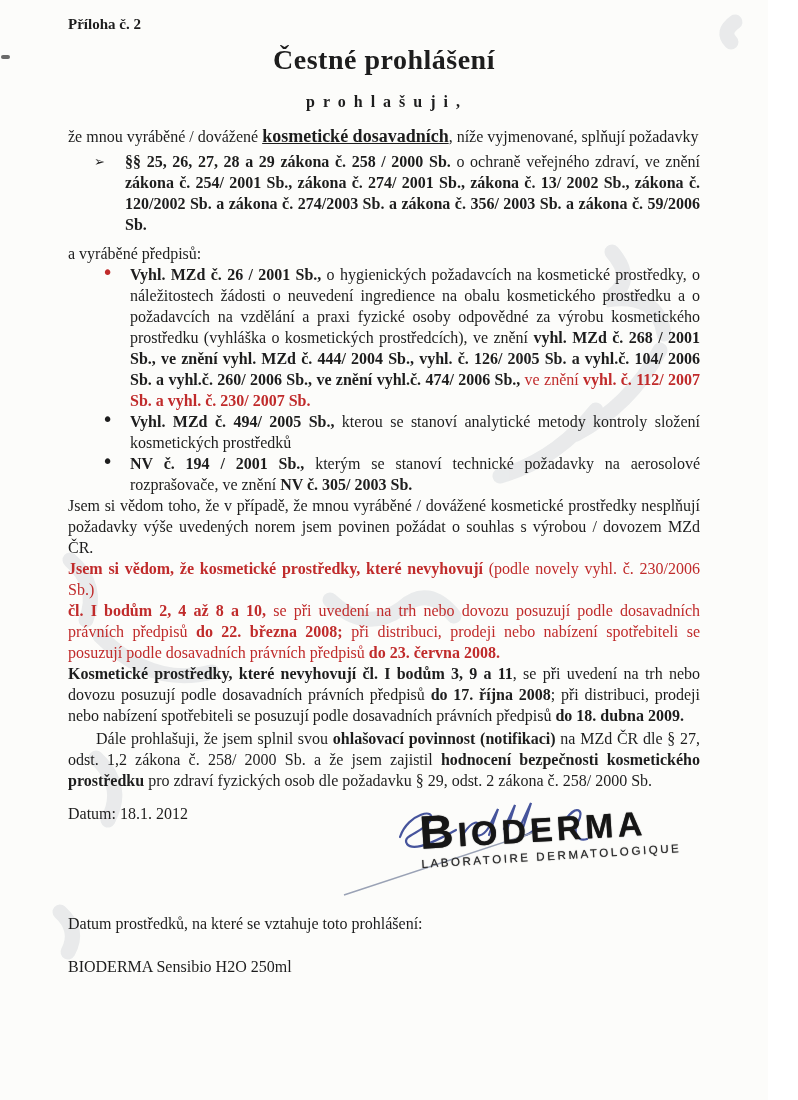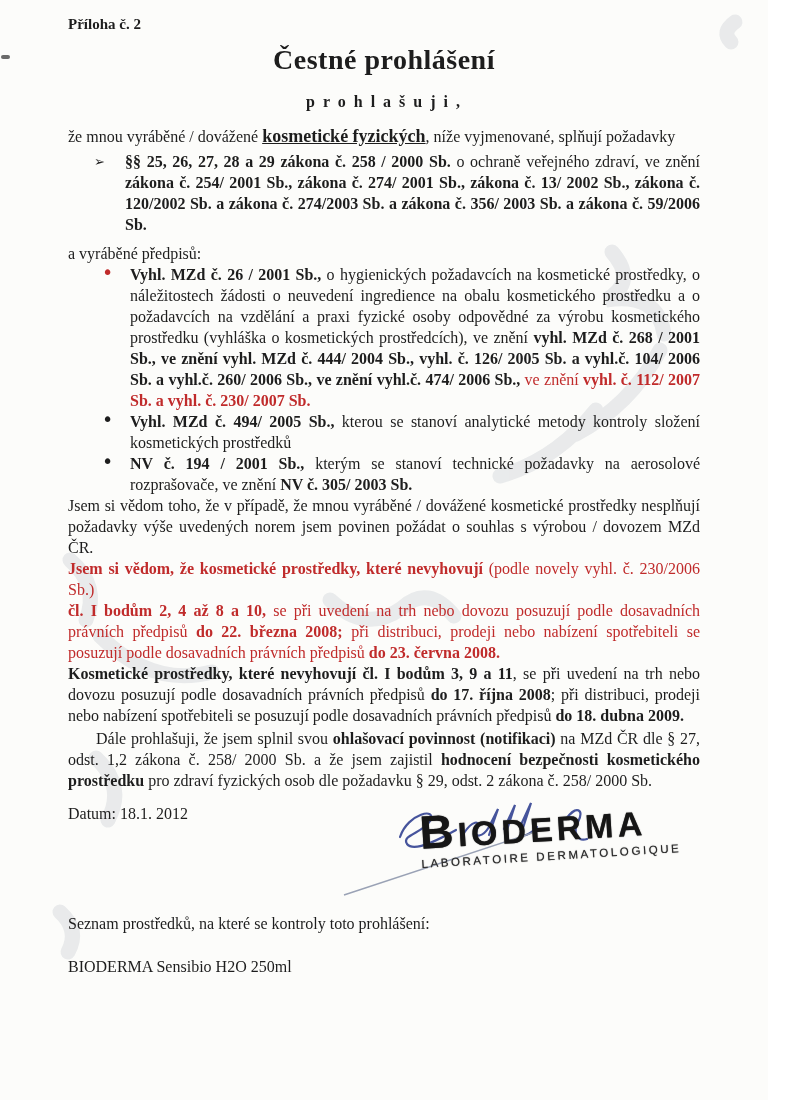--- a/index.html
+++ b/index.html
@@ -105,21 +105,21 @@
   <div class="content">
 
     <div class="annex">Příloha č. 2</div>
 
     <div class="title">Čestné prohlášení</div>
 
 
     <div class="declare">p r o h l a š u j i ,</div>
 
     <div id="body-blocks">
-        <div class="blk"><span class="run">že mnou vyráběné / dovážené </span><span class="run b u big">kosmetické fyzických</span><span class="run">,   níže vyjmenované, splňují požadavky</span></div>
+        <div class="blk"><span class="run">že mnou vyráběné / dovážené </span><span class="run b u big">kosmetické dosavadních</span><span class="run">,   níže vyjmenované, splňují požadavky</span></div>
         <div class="blk arrow-item"><span class="marker">➢</span><span class="run b">§§ 25, 26, 27, 28 a 29 zákona č. 258 / 2000 Sb.</span><span class="run"> o ochraně veřejného zdraví, ve znění </span><span class="run b">zákona č. 254/ 2001 Sb., zákona č. 274/ 2001 Sb., zákona č. 13/ 2002 Sb., zákona č. 120/2002 Sb. a zákona č. 274/2003 Sb. a zákona č. 356/ 2003 Sb. a zákona č. 59/2006 Sb.</span></div>
         <div class="blk label"><span class="run">a vyráběné předpisů:</span></div>
         <div class="blk dot-item"><span class="marker red">•</span><span class="run b">Vyhl. MZd č. 26 / 2001 Sb.,</span><span class="run"> o hygienických požadavcích na kosmetické prostředky, o náležitostech žádosti o neuvedení ingredience na obalu kosmetického prostředku a o požadavcích na vzdělání a praxi fyzické osoby odpovědné za výrobu kosmetického prostředku (vyhláška o kosmetických prostředcích), ve znění </span><span class="run b">vyhl. MZd č. 268 / 2001 Sb., ve znění vyhl. MZd č. 444/ 2004 Sb., vyhl. č. 126/ 2005 Sb. a vyhl.č. 104/ 2006 Sb. a vyhl.č. 260/ 2006 Sb., ve znění vyhl.č. 474/ 2006 Sb.,</span><span class="run red"> ve znění </span><span class="run b red">vyhl. č. 112/ 2007 Sb. a vyhl. č. 230/ 2007 Sb.</span></div>
         <div class="blk dot-item"><span class="marker">•</span><span class="run b">Vyhl. MZd č. 494/ 2005 Sb.,</span><span class="run"> kterou se stanoví analytické metody kontroly složení kosmetických prostředků</span></div>
         <div class="blk dot-item"><span class="marker">•</span><span class="run b">NV č. 194 / 2001 Sb.,</span><span class="run"> kterým se stanoví technické požadavky na aerosolové rozprašovače, ve znění </span><span class="run b">NV č. 305/ 2003 Sb.</span></div>
         <div class="blk"><span class="run">Jsem si vědom toho, že v případě, že mnou vyráběné / dovážené kosmetické prostředky nesplňují požadavky výše uvedených norem jsem povinen požádat o souhlas s výrobou / dovozem MZd ČR.</span></div>
         <div class="blk"><span class="run b red">Jsem si vědom, že  kosmetické prostředky, které nevyhovují </span><span class="run red">(podle novely vyhl. č. 230/2006 Sb.)</span></div>
         <div class="blk"><span class="run b red">čl. I bodům 2, 4 až 8 a 10,</span><span class="run red"> se při uvedení na trh nebo dovozu posuzují podle dosavadních právních předpisů </span><span class="run b red">do 22. března 2008;</span><span class="run red"> při distribuci, prodeji nebo nabízení spotřebiteli se posuzují podle dosavadních právních předpisů </span><span class="run b red">do 23. června 2008.</span></div>
         <div class="blk"><span class="run b">Kosmetické prostředky, které nevyhovují čl. I bodům 3, 9 a 11</span><span class="run">, se při uvedení na trh nebo dovozu posuzují podle dosavadních právních předpisů </span><span class="run b">do 17. října 2008</span><span class="run">; při distribuci, prodeji nebo nabízení spotřebiteli se posuzují podle dosavadních právních předpisů </span><span class="run b">do 18. dubna 2009.</span></div>
         <div class="blk para-indent"><span class="run">Dále prohlašuji, že jsem splnil svou </span><span class="run b">ohlašovací povinnost  (notifikaci)</span><span class="run"> na MZd ČR dle § 27, odst. 1,2 zákona č. 258/ 2000 Sb. a že jsem zajistil </span><span class="run b">hodnocení bezpečnosti kosmetického prostředku</span><span class="run"> pro zdraví fyzických osob dle požadavku § 29, odst. 2 zákona č. 258/ 2000 Sb.</span></div>
@@ -138,20 +138,20 @@
         </g>
         <path d="M 470 34 L 276 98" fill="none" stroke="#9aa2b5" stroke-width="1.4"></path>
       </svg>
 
       <div class="stamp">
         <div class="stamp-main">BIODERMA</div>
         <div class="stamp-sub">LABORATOIRE DERMATOLOGIQUE</div>
       </div>
     </div>
 
-    <div class="list-heading">Seznam prostředků, na které se kontroly toto prohlášení:</div>
+    <div class="list-heading">Datum prostředků, na které se vztahuje toto prohlášení:</div>
 
     <div id="product-items">
         <div class="product-line">BIODERMA Sensibio H2O 250ml</div>
       </div>
 
   </div>
 </div>
 
 </body></html>

